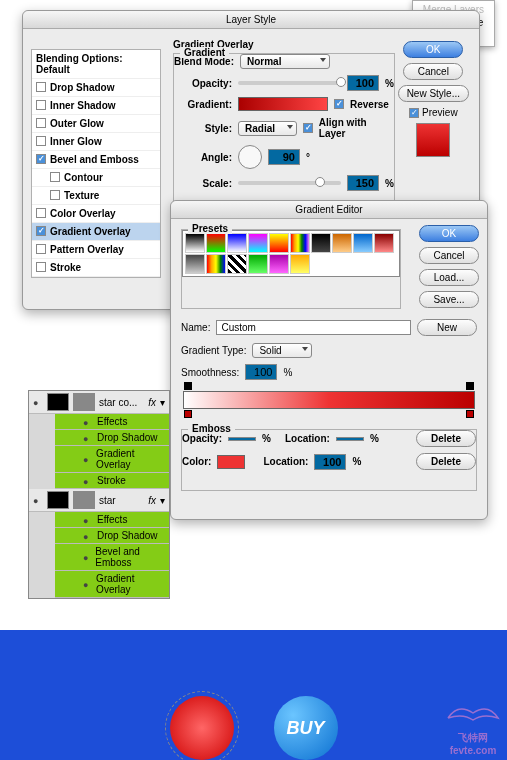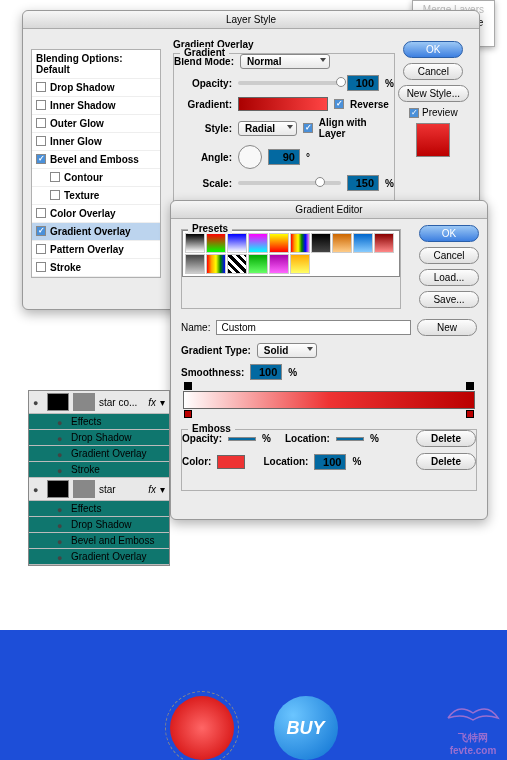--- a/index.html
+++ b/index.html
@@ -23,21 +23,21 @@
 .select { background: linear-gradient(#fff,#e8e8e8); border: 1px solid #888; border-radius: 3px; padding: 1px 16px 1px 6px; position: relative; font-size: 10px; }
 .select::after { content: ""; position: absolute; right: 3px; top: 3px; width: 0; height: 0; border-left: 3px solid transparent; border-right: 3px solid transparent; border-top: 4px solid #444; }
 .slider { height: 4px; background: #ccc; border-radius: 2px; position: relative; flex: 1; }
 .slider .thumb { position: absolute; width: 10px; height: 10px; background: #fff; border: 1px solid #888; border-radius: 50%; top: -4px; }
 .numbox { border: 1px solid #888; background: #0369a1; padding: 1px 4px; width: 32px; text-align: right; font-size: 11px; }
 .swatch { width: 130px; height: 14px; border: 1px solid #666; display: inline-block; }
 .preview-swatch { width: 34px; height: 34px; background: linear-gradient(#e33,#b00); border: 1px solid #888; }
 .angle-dial { width: 24px; height: 24px; border: 1px solid #888; border-radius: 50%; background: #f8f8f8; }
 .layer-panel { position: absolute; left: 28px; top: 390px; width: 142px; background: #d8d8d8; border: 1px solid #888; }
 .layer-row { display: flex; align-items: center; gap: 4px; padding: 2px 4px; border-bottom: 1px solid #bbb; background: #e8e8e8; }
-.layer-row.effect { padding-left: 28px; background: #0f766e; font-size: 9px; }
+.layer-row.effect { padding-left: 28px; background: #84cc16; font-size: 9px; margin-left: 26px; }
 .eye { width: 10px; height: 10px; display: inline-block; }
 .eye::before { content: "●"; font-size: 9px; color: #444; }
 .thumb-box { width: 22px; height: 18px; background: #000; border: 1px solid #888; }
 .gradient-bar { height: 18px; background: linear-gradient(to right, #fff, #e33, #b00); border: 1px solid #666; position: relative; }
 .stop { position: absolute; width: 8px; height: 8px; background: #b00; border: 1px solid #000; bottom: -10px; }
 .stop.top { top: -10px; bottom: auto; background: #000; }
 .preset-grid { display: flex; flex-wrap: wrap; gap: 1px; background: #fff; border: 1px solid #888; padding: 2px; }
 .preset-cell { width: 20px; height: 20px; border: 1px solid #ccc; }
 .bottom-art { position: absolute; left: 0; bottom: 0; width: 507px; height: 130px; background: #1d4ed8; display: flex; align-items: flex-end; justify-content: center; gap: 40px; }
 .starburst { width: 64px; height: 64px; background: radial-gradient(circle, #f66, #c00); border-radius: 50%; position: relative; }
@@ -191,21 +191,21 @@
       <div class="preset-cell" style="background:linear-gradient(#0a0,#6f6)"></div>
       <div class="preset-cell" style="background:linear-gradient(#a0a,#f6f)"></div>
       <div class="preset-cell" style="background:linear-gradient(#fa0,#ff6)"></div>
     </div>
   </div>
   <div class="row" style="position:absolute; left:10px; top:118px; width:296px;">
     <span>Name:</span>
     <input type="text" style="flex: 1 1 0%; border: 1px solid rgb(136, 136, 136); padding: 1px 4px; font-size: 10px;" value="Custom">
     <span class="btn">New</span>
   </div>
-  <div style="position:absolute; left:10px; top:142px;font-weight:bold;">
+  <div style="position:absolute; left:10px; top:142px;">
     <div class="row">
         <span>Gradient Type:</span>
         <span class="select" style="width:60px">Solid</span>
       </div>
     <div class="row">
         <span>Smoothness:</span>
         <span class="numbox">100</span>
         <span>%</span>
       </div>
   </div>

